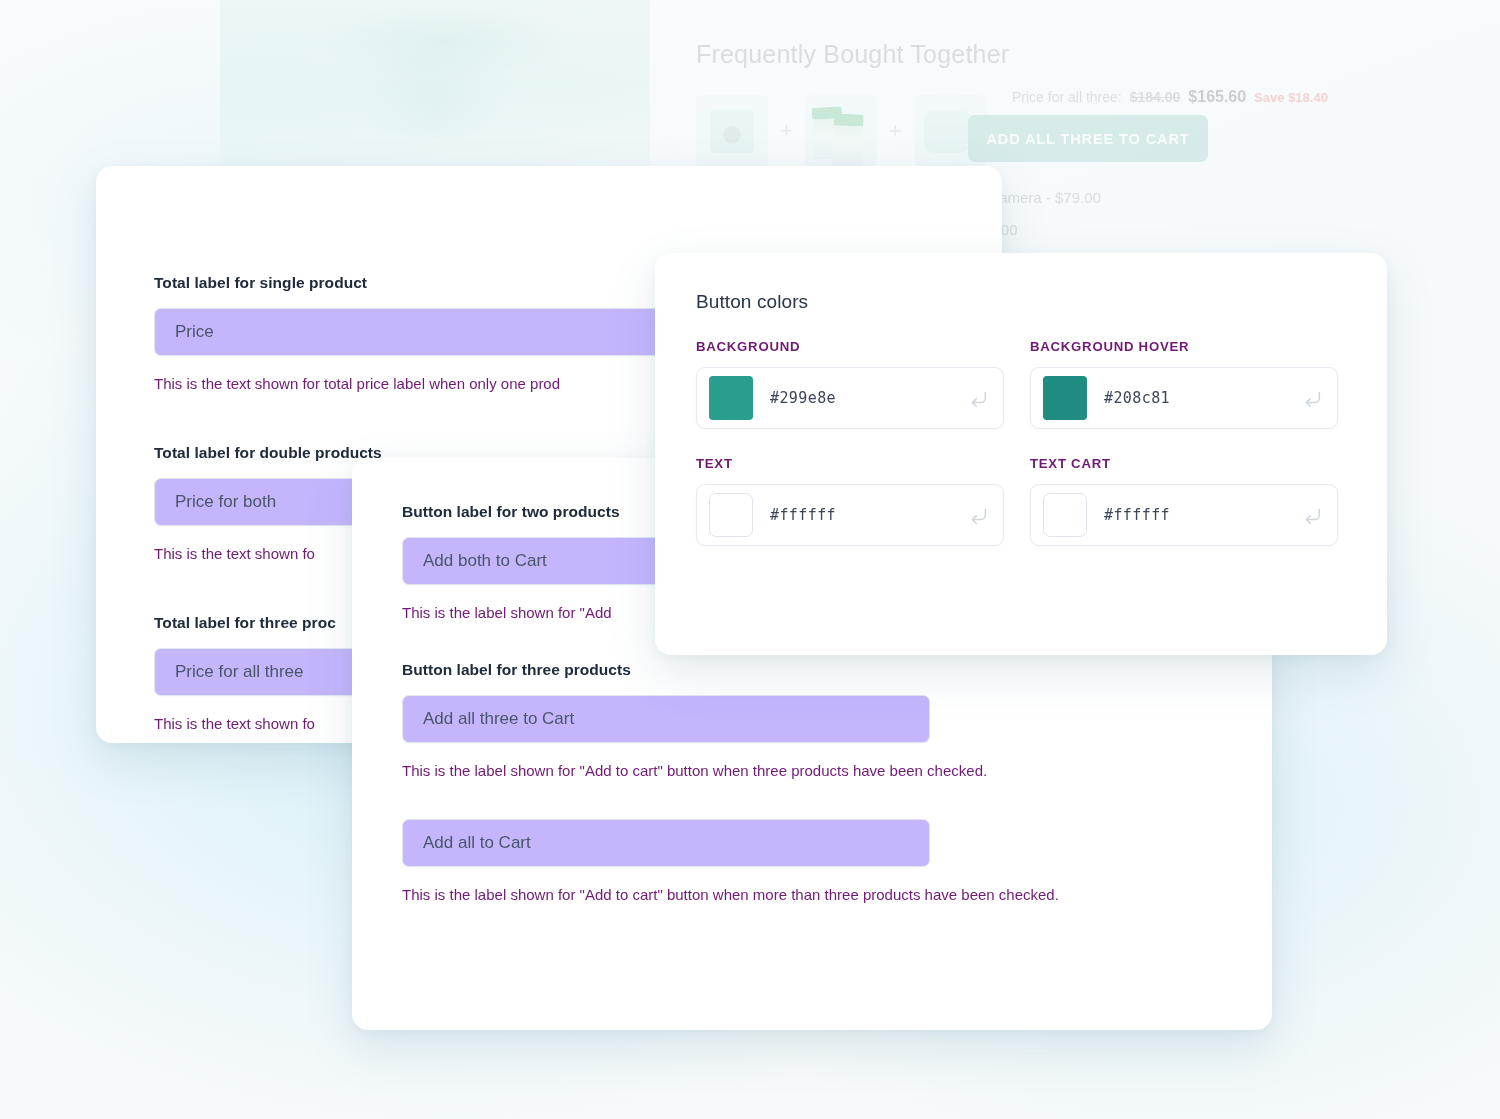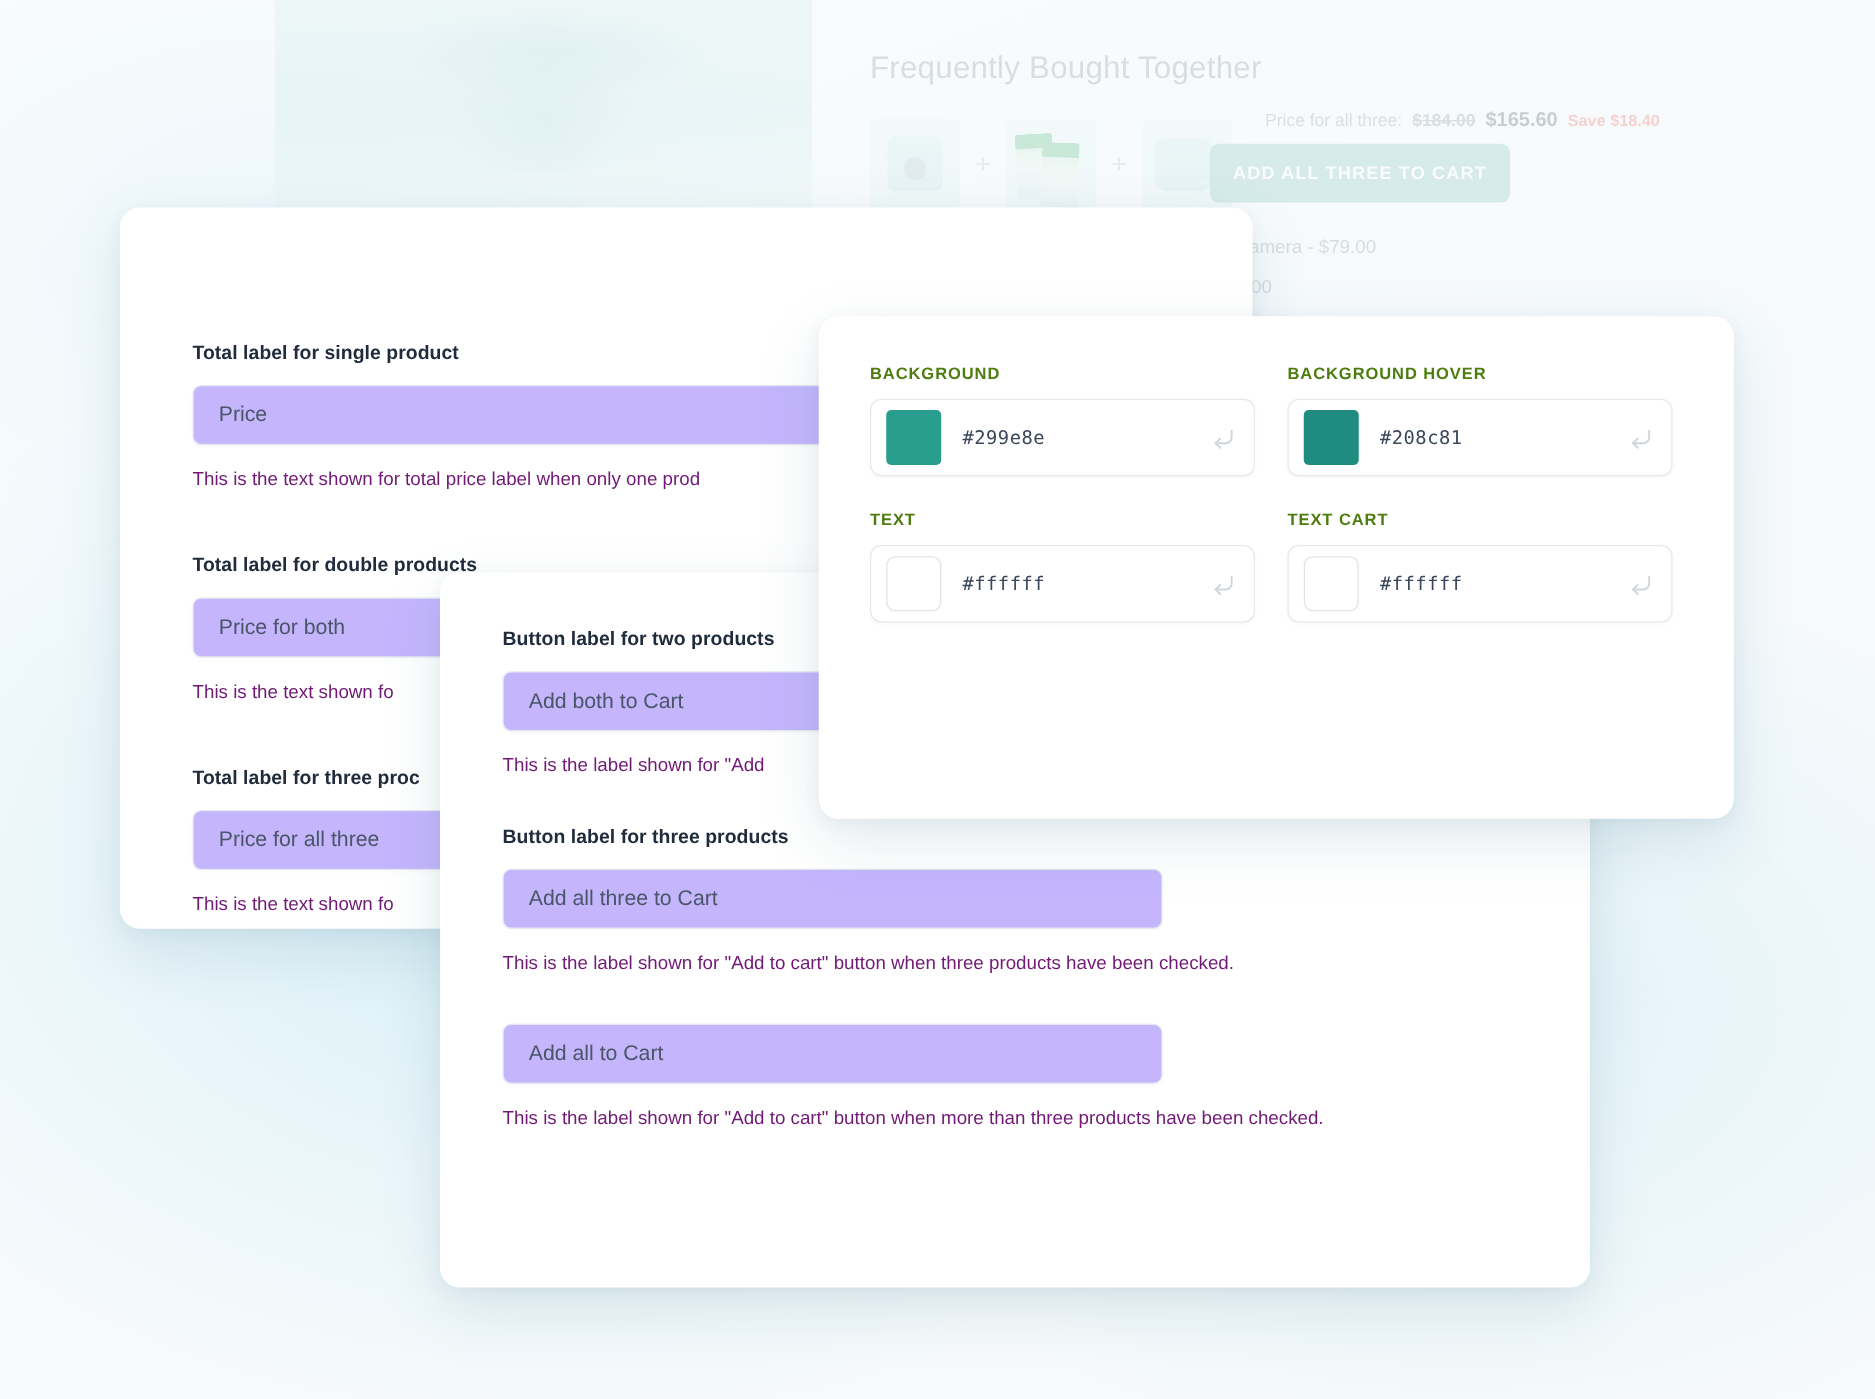--- a/index.html
+++ b/index.html
@@ -231,21 +231,21 @@
   }
   .color-grid {
     display: grid;
     grid-template-columns: 308px 308px;
     column-gap: 26px;
     row-gap: 27px;
   }
   .color-cell-label {
     font-size: 13.2px;
     font-weight: 700;
-    color: #4d7c0f;
+    color: #701a75;
     letter-spacing: 0.75px;
     margin-bottom: 13px;
   }
   .color-input {
     box-sizing: border-box;
     height: 62px;
     border: 1px solid #e6eaf0;
     border-radius: 9px;
     background: #ffffff;
     display: flex;
@@ -365,20 +365,21 @@
       <div class="pm-group">
         <div class="text-input">Add all to Cart</div>
         <span class="help-text">This is the label shown for "Add to cart" button when more than three products have been checked.</span>
       </div>
 
     </div>
   </div>
 
   <div class="panel panel-right">
     <div class="pr-inner">
+      <div class="pr-title">Button colors</div>
 
       <div class="color-grid">
 
         <div>
           <div class="color-cell-label">BACKGROUND</div>
           <div class="color-input">
             <span class="swatch" style="background: rgb(41, 158, 142);"></span>
             <span class="hex-value">#299e8e</span>
             <svg class="revert-icon" viewBox="0 0 24 24" fill="none" stroke="currentColor" stroke-width="1.7" stroke-linecap="round" stroke-linejoin="round">
               <path d="M20 6 v6 a5 5 0 0 1 -5 5 H6"></path>

